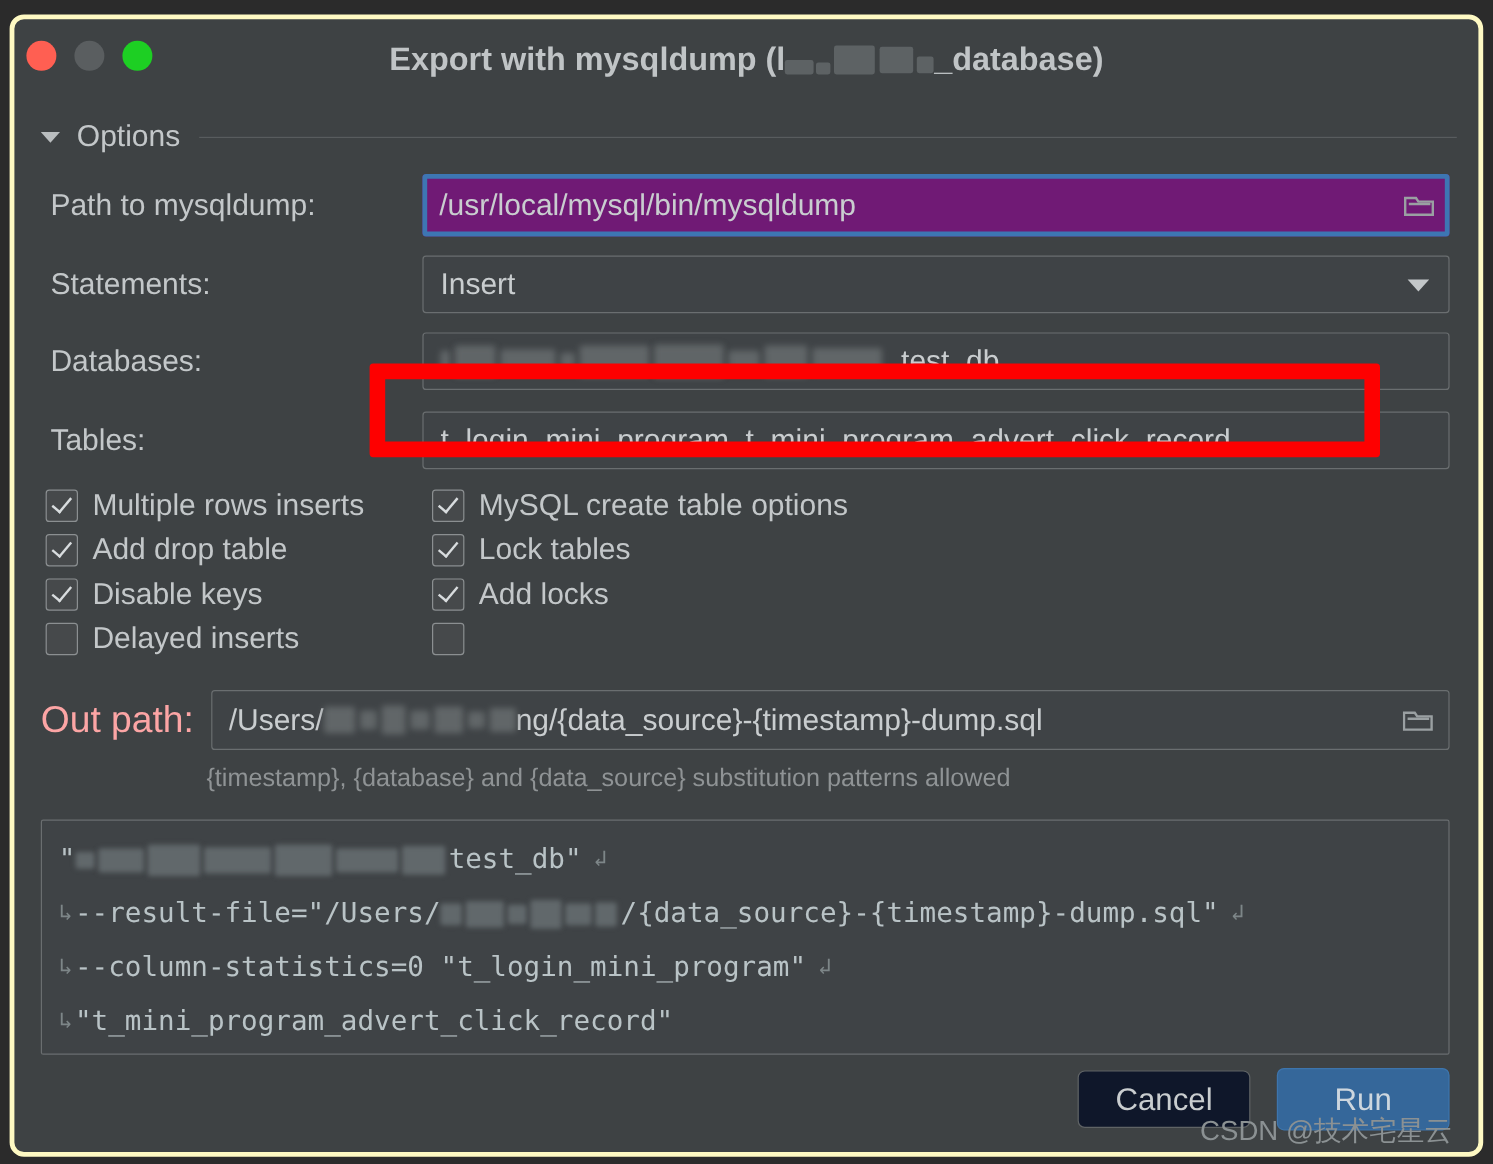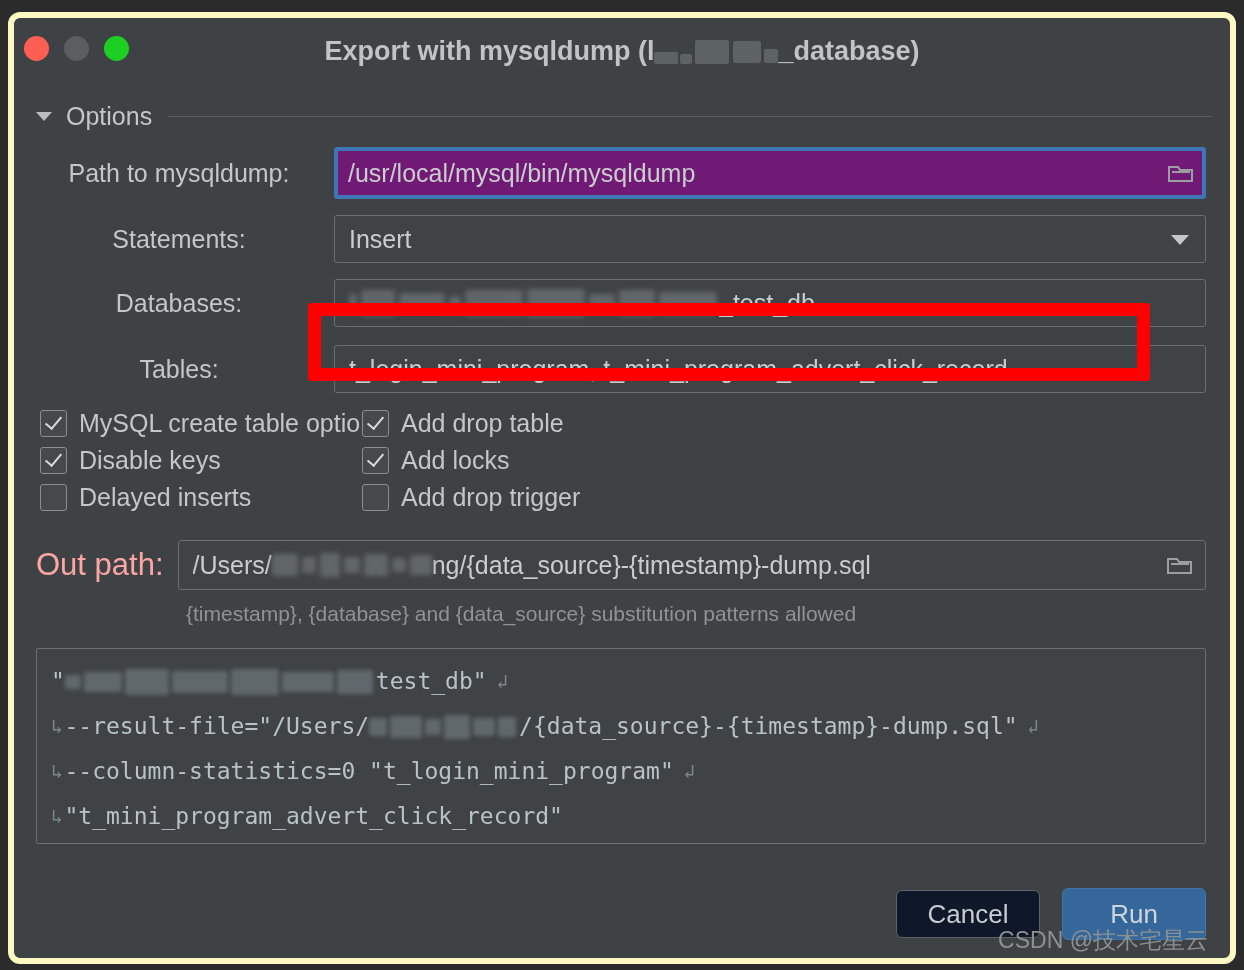--- a/index.html
+++ b/index.html
@@ -13,21 +13,21 @@
     position: relative;
     width: 1244px; height: 970px;
     background: #2b2b2b;
   }
   .window {
     position: absolute;
     left: 8px; top: 12px;
     width: 1228px; height: 952px;
     background: #3e4244;
     border-radius: 12px;
-    border: 6px solid #fef9c3;
+    border: 4px solid #fef9c3;
     box-sizing: border-box;
     overflow: hidden;
   }
   
   .titlebar {
     position: relative;
     height: 58px;
     width: 100%;
   }
   .traffic {
@@ -86,23 +86,22 @@
     flex: 1;
     height: 1px;
     background: #585c5e;
     margin-left: 16px;
   }
 
   .form-row {
     display: flex;
     align-items: center;
     margin-top: 16px;
-    padding-left: 10px;
+    padding-left: 30px;
     padding-right: 24px;
-    text-align: center;
   }
   .form-label {
     width: 310px;
     flex: 0 0 310px;
     font-size: 25px;
     color: #c3c7c9;
     white-space: nowrap;
   }
   .field {
     position: relative;
@@ -206,21 +205,20 @@
     font-size: 31px;
     color: #fca5a5;
     margin-right: 14px;
     white-space: nowrap;
   }
   .hint {
     margin-top: 12px;
     padding-left: 160px;
     font-size: 21px;
     color: #8f9395;
-    margin-left: 12px;
   }
 
   
   .cmdbox {
     margin: 22px 24px 0 22px;
     border: 1px solid #6a6e70;
     background: #3f4346;
     border-radius: 2px;
     height: 196px;
     padding: 10px 14px;
@@ -377,41 +375,48 @@
       <div class="form-row" style="margin-top:18px;">
         <div class="form-label">Tables:</div>
         <div class="field">
           <span class="val">t_login_mini_program, t_mini_program_advert_click_record</span>
         </div>
       </div>
 
       <div class="checkgrid">
         <div class="chk">
           <span class="box checked"></span>
+          <span>Multiple rows inserts</span>
+        </div>
+        <div class="chk">
+          <span class="box checked"></span>
           <span>MySQL create table options</span>
         </div>
         <div class="chk">
           <span class="box checked"></span>
           <span>Add drop table</span>
+        </div>
+        <div class="chk">
+          <span class="box checked"></span>
+          <span>Lock tables</span>
         </div>
         <div class="chk">
           <span class="box checked"></span>
           <span>Disable keys</span>
         </div>
         <div class="chk">
           <span class="box checked"></span>
           <span>Add locks</span>
         </div>
         <div class="chk">
           <span class="box"></span>
           <span>Delayed inserts</span>
         </div>
         <div class="chk">
           <span class="box"></span>
-          <span>Add drop trigger</span>
         </div>
       </div>
 
       <div class="outpath-row">
         <div class="outpath-label">Out path:</div>
         <div class="field" style="height:50px;">
           <span class="val">/Users/</span>
           <span class="blurred-val" style="margin:0 0 0 0;">
             <span class="seg" style="width:26px;height:22px;"></span>
             <span class="seg" style="width:14px;height:16px;"></span>

